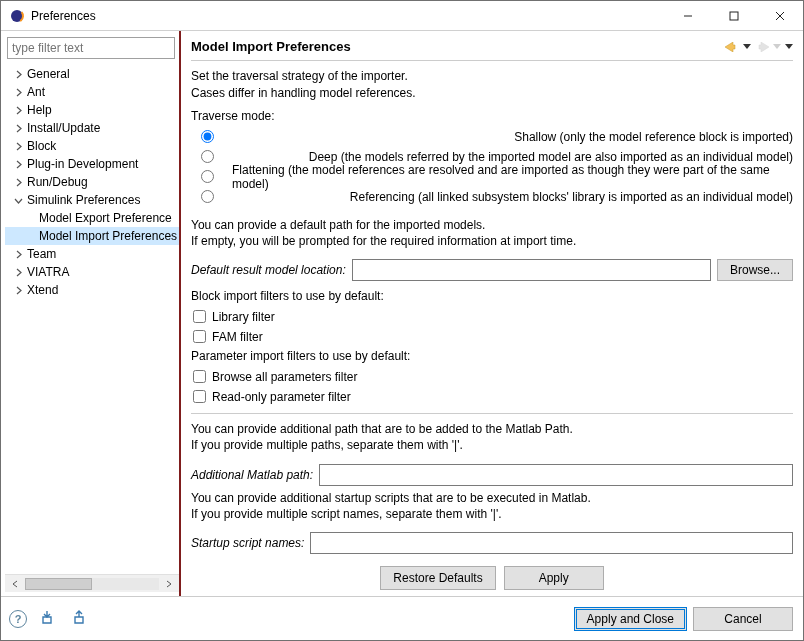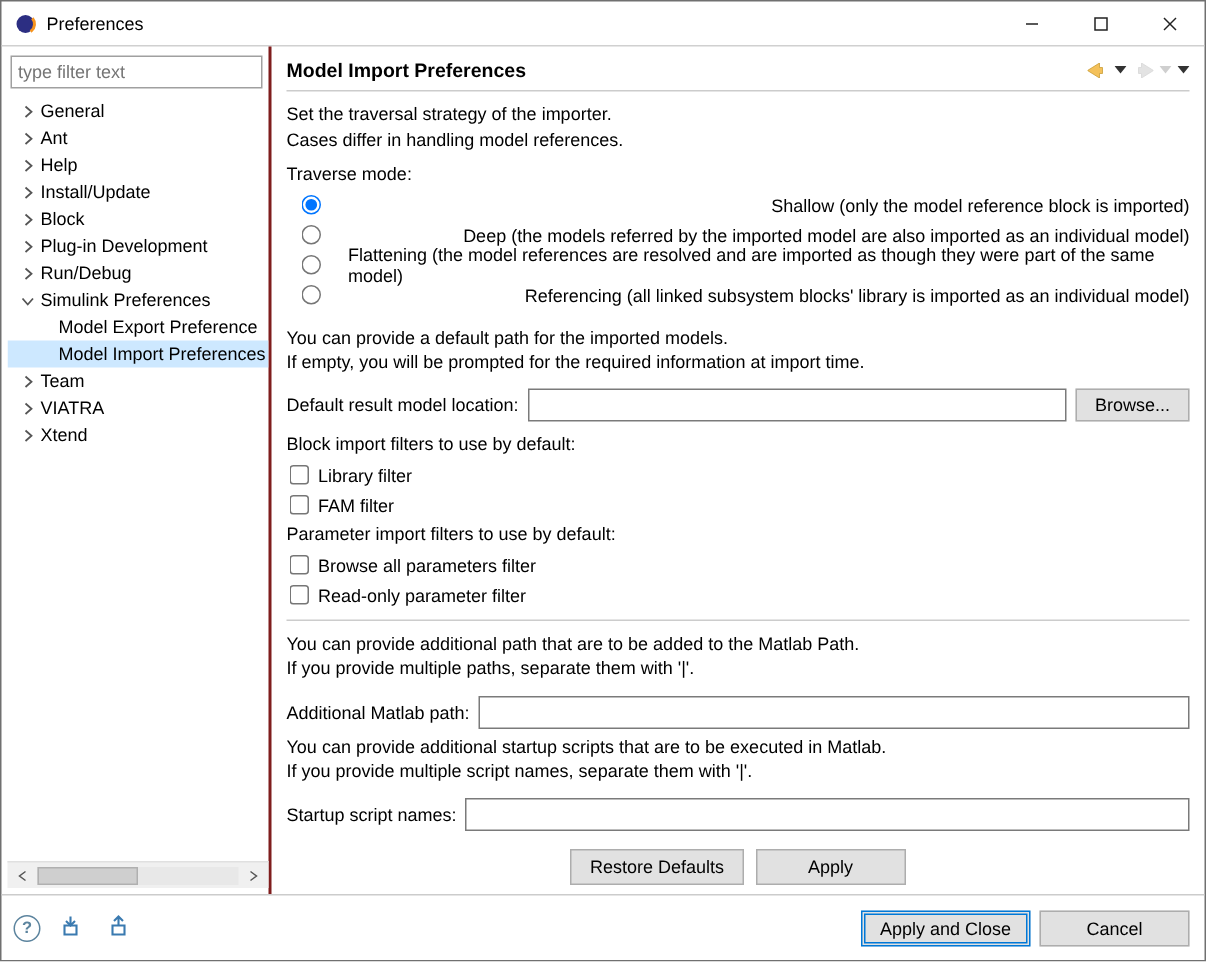--- a/index.html
+++ b/index.html
@@ -30,21 +30,21 @@
   .nav-icons span { display: inline-flex; }
   .hr { height: 1px; background: #ccc; margin: 2px 0 8px 0; }
   .desc { line-height: 1.35; margin-bottom: 6px; }
   .section-label { margin: 2px 0 4px 0; }
   .radio-group { margin-left: 10px; margin-bottom: 10px; }
   .radio-row { display: flex; align-items: center; height: 20px; gap: 18px; justify-content: space-between; }
   .radio-row input[type=radio] { margin: 0; width: 13px; height: 13px; }
   .checkbox-row { display: flex; align-items: center; height: 20px; gap: 6px; }
   .checkbox-row input[type=checkbox] { margin: 0 0 0 2px; width: 13px; height: 13px; }
   .field-row { display: flex; align-items: center; gap: 6px; margin: 4px 0; }
-  .field-row label { white-space: nowrap; }
+  .field-row label { white-space: nowrap; font-style: italic; }
   .field-row .text-input { flex: 1; height: 22px; border: 1px solid #7a7a7a; padding: 0 4px; font-size: 12px; background: #fff; }
   .browse-btn { height: 22px; min-width: 76px; border: 1px solid #adadad; background: #e1e1e1; font-size: 12px; padding: 0 10px; cursor: default; }
   .spacer { height: 6px; }
   .btn-row { display: flex; justify-content: center; gap: 8px; margin-top: 8px; }
   .btn { height: 24px; min-width: 100px; border: 1px solid #adadad; background: #e1e1e1; font-size: 12px; padding: 0 12px; cursor: default; }
   .btn.primary { border: 1px solid #0078d7; outline: 1px solid #0078d7; outline-offset: -3px; background: #e1e1e1; }
   .footer { height: 44px; border-top: 1px solid #ccc; display: flex; align-items: center; justify-content: space-between; padding: 0 10px 0 8px; }
   .footer-left { display: flex; gap: 14px; align-items: center; }
   .footer-right { display: flex; gap: 6px; }
   .help-circle { width:18px; height:18px; border:1px solid #5c849e; border-radius:50%; display:flex; align-items:center; justify-content:center; color:#5c849e; font-weight:bold; font-size:11px; }

